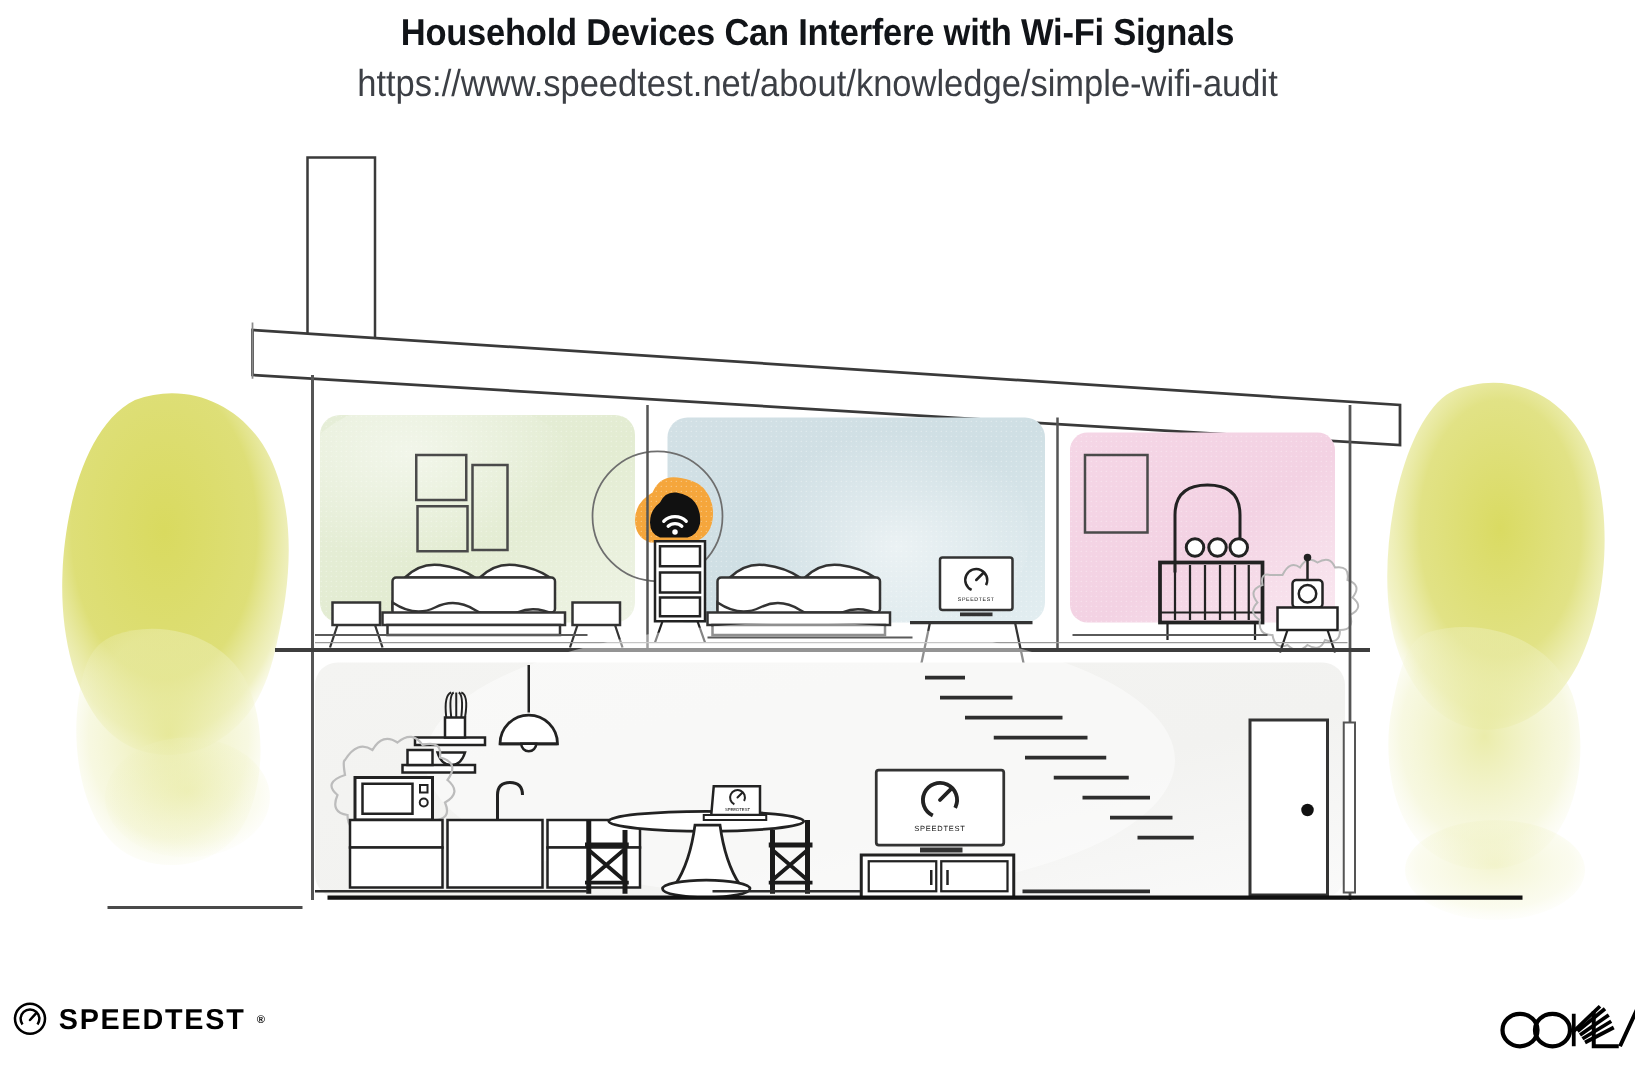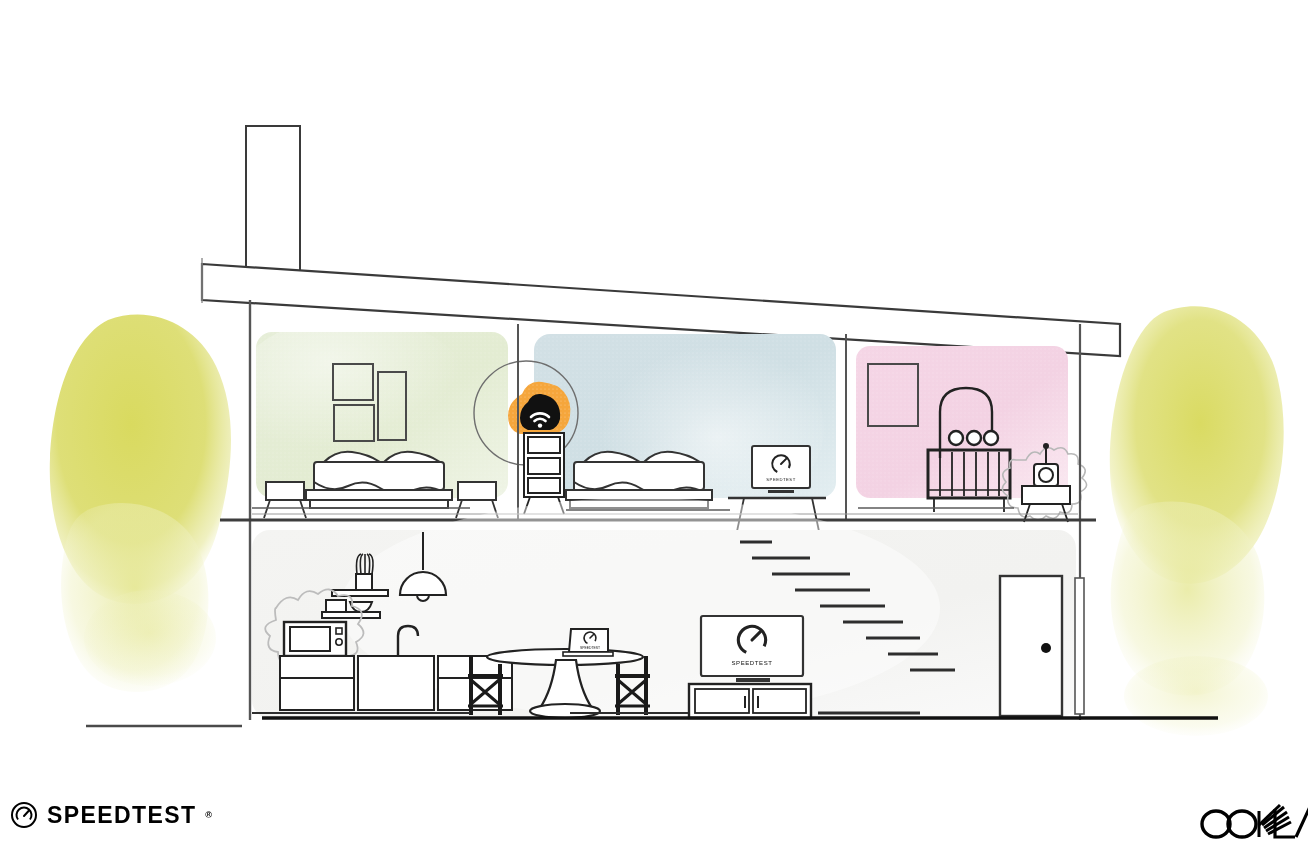--- a/index.html
+++ b/index.html
@@ -25,20 +25,24 @@
   
   .scene{position:absolute;left:0;top:108px;width:1308px;height:640px;}
   .scene svg{display:block;}
   .lbl{font-family:"Liberation Sans",sans-serif;fill:#111;}
 </style>
 </head>
 <body>
 
 <div id="page">
 
+  <div class="hdr">
+    <div class="hdr-title">Household Devices Can Interfere with Wi-Fi Signals</div>
+    <div class="hdr-url">https://www.speedtest.net/about/knowledge/simple-wifi-audit</div>
+  </div>
 
   <div class="scene">
   <svg width="1308" height="640" viewBox="0 0 1308 640" xmlns="http://www.w3.org/2000/svg">
     <defs>
 
       <radialGradient id="leafA" cx="45%" cy="38%" r="66%">
         <stop offset="0%" stop-color="#d9da5f" stop-opacity="1"></stop>
         <stop offset="62%" stop-color="#dcdd70" stop-opacity=".95"></stop>
         <stop offset="86%" stop-color="#e9eaa6" stop-opacity=".7"></stop>
         <stop offset="100%" stop-color="#f3f4cf" stop-opacity="0"></stop>

